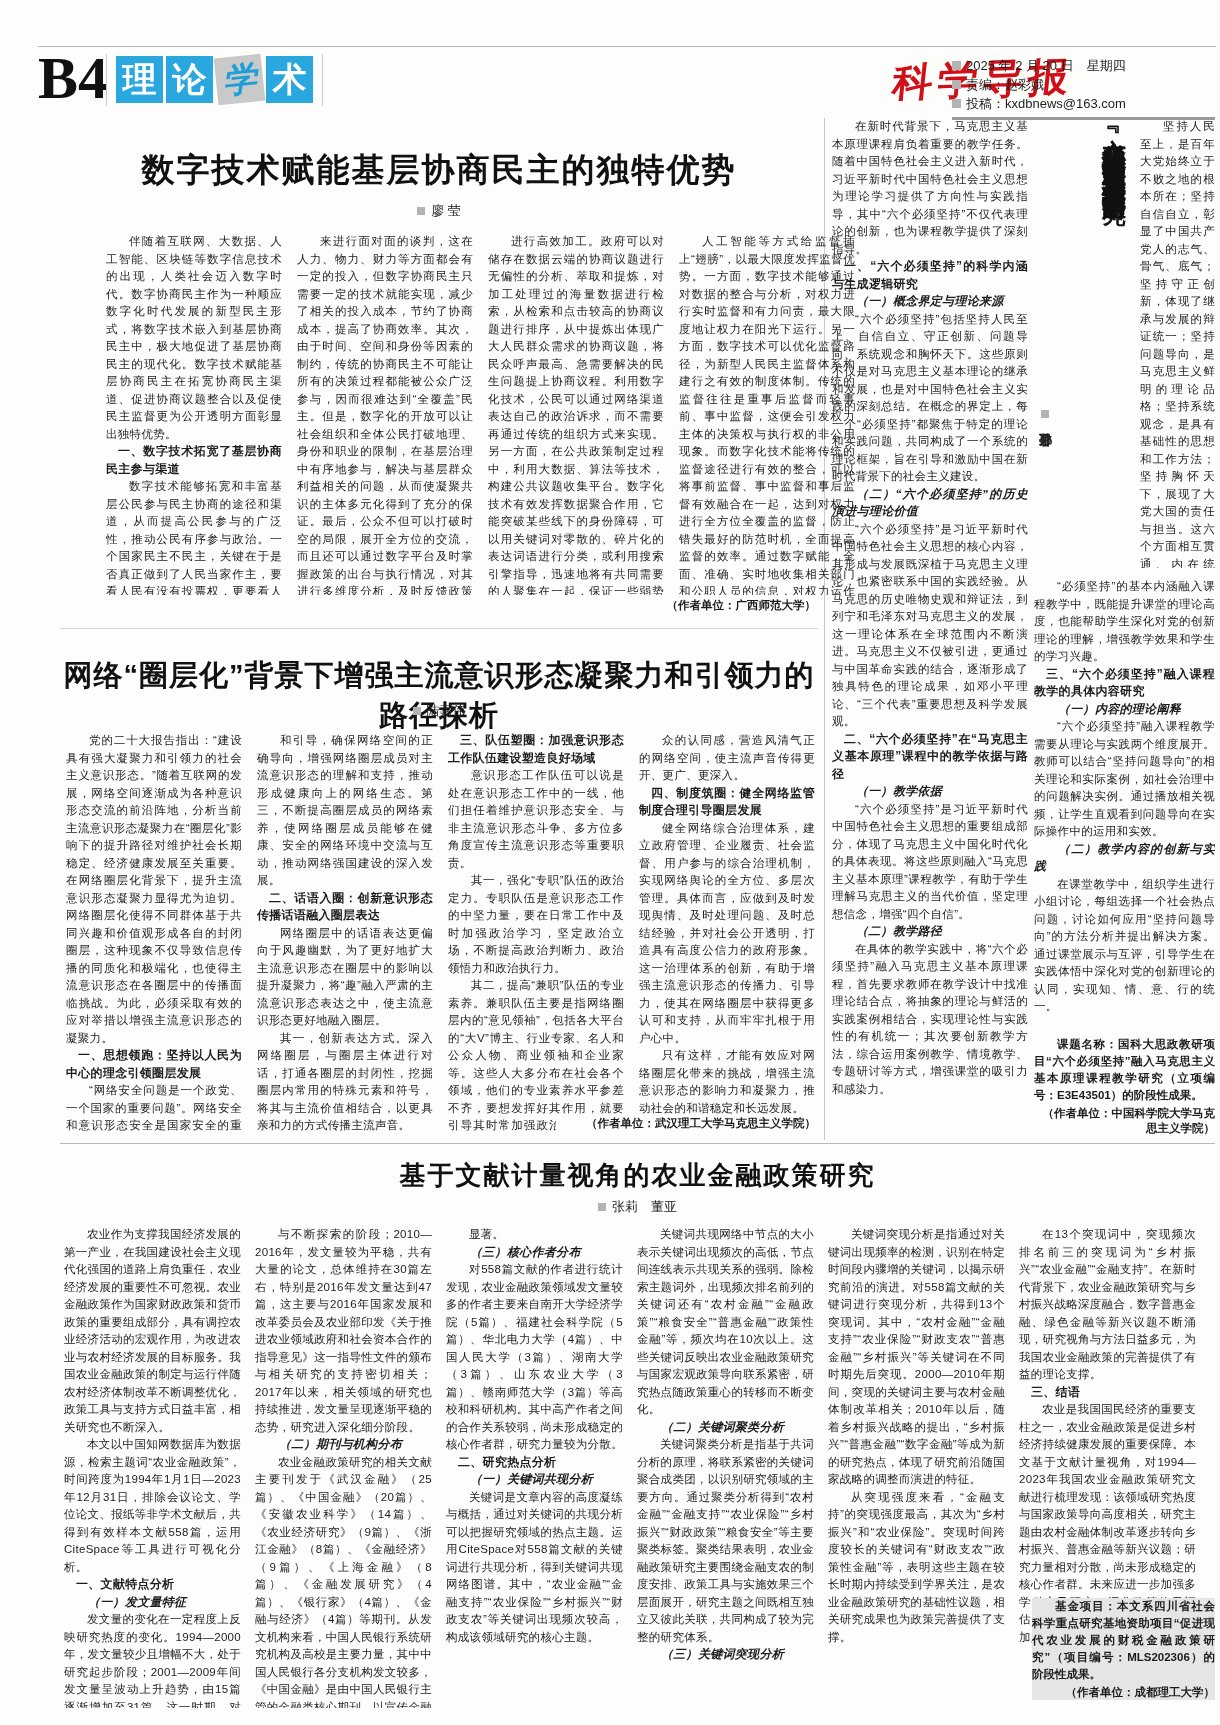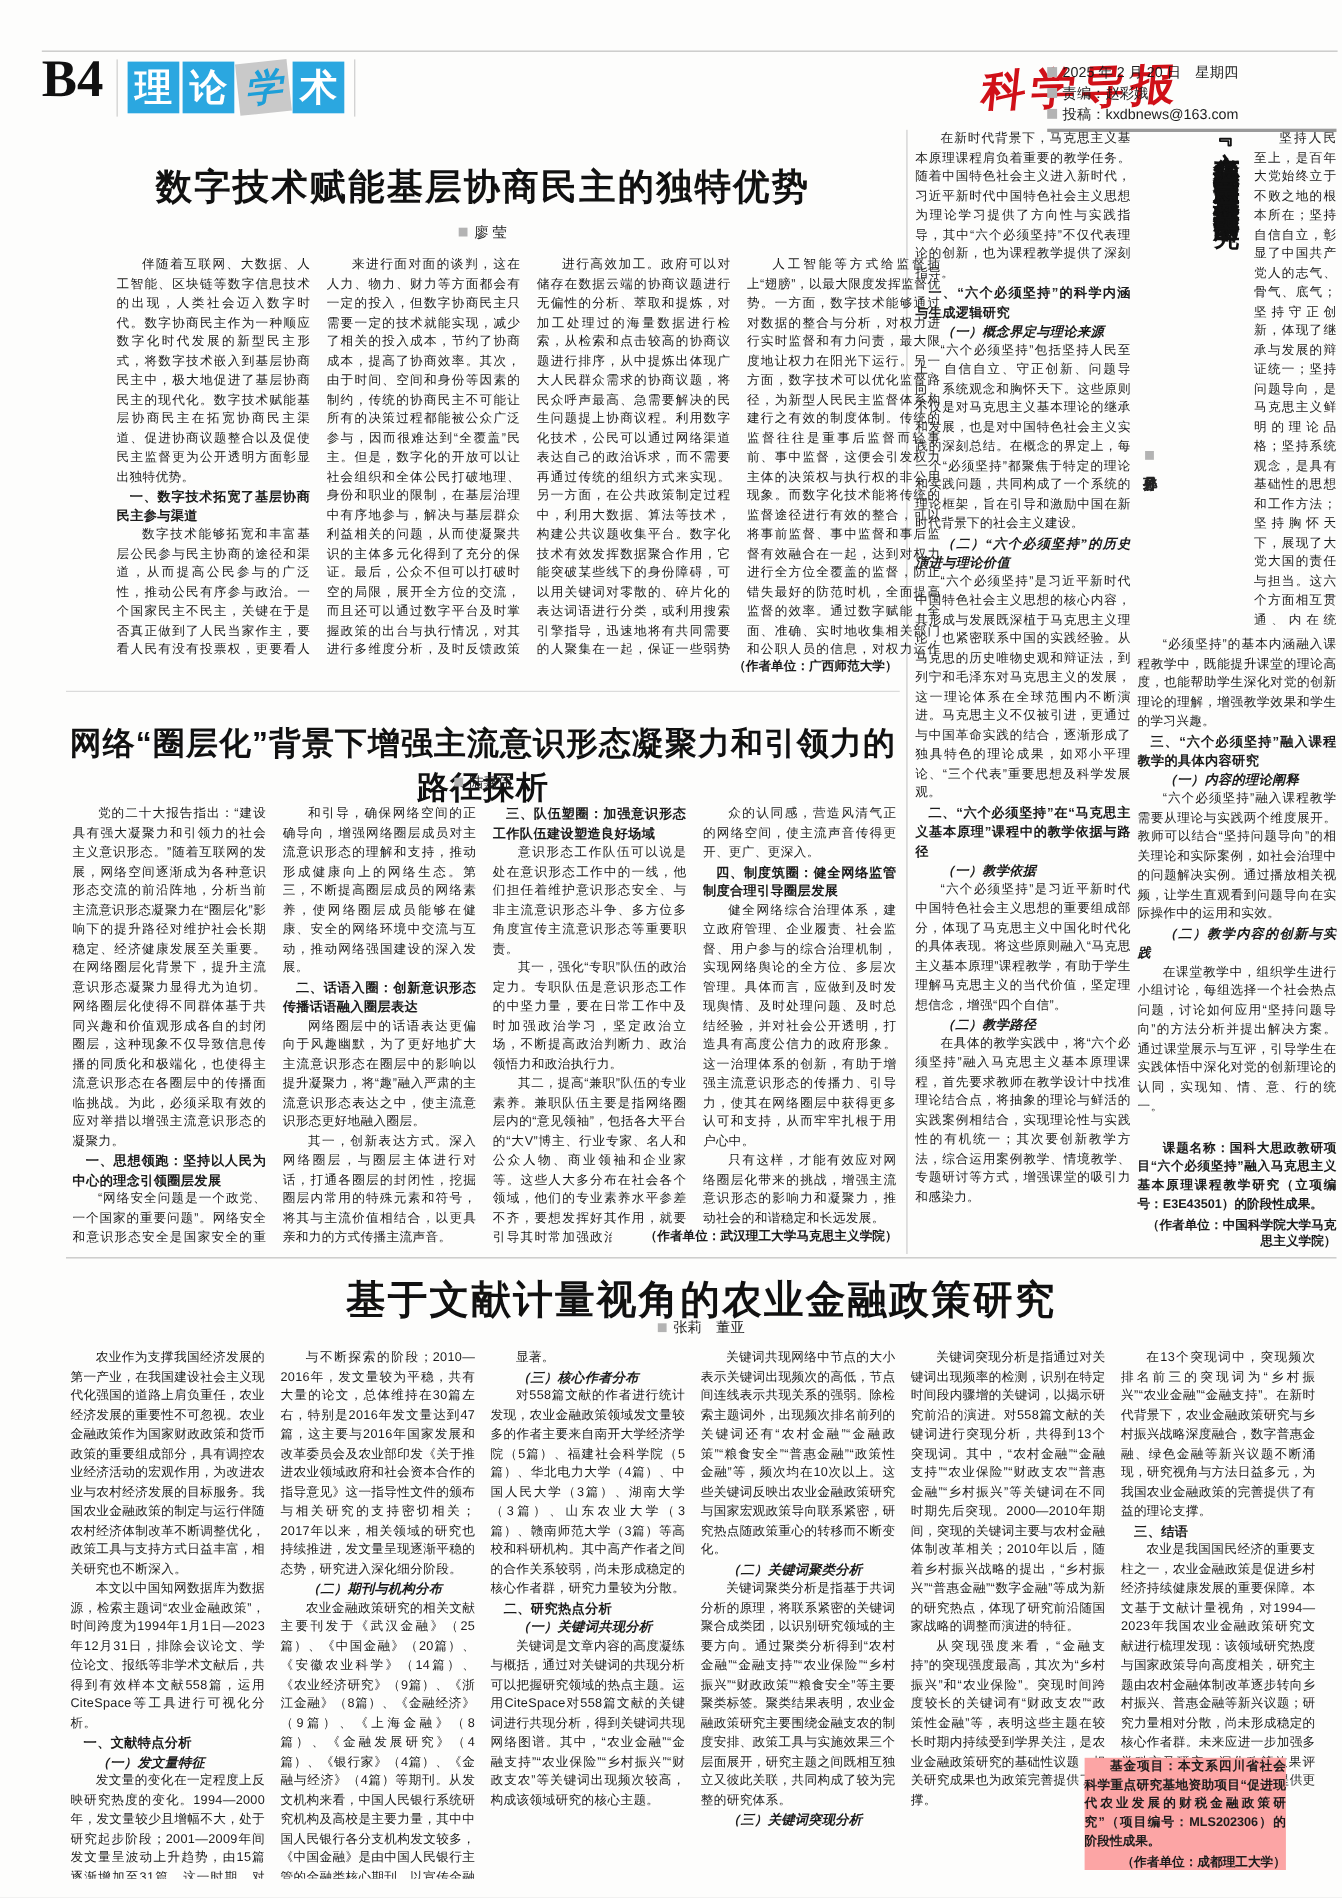--- a/index.html
+++ b/index.html
@@ -1,21 +1,21 @@
 <!DOCTYPE html>
 <html><head>
 <meta charset="utf-8">
 <style>
   html,body{margin:0;padding:0;background:#e8e8e8;}
   #page{position:relative;width:1220px;height:1725px;background:#fdfdfc;margin:0 auto;
         font-family:"Liberation Sans","DejaVu Sans",sans-serif;color:#1c1c1c;overflow:hidden;}
   .hline{position:absolute;background:#b9b9b9;height:1px;}
   .vline{position:absolute;background:#c9c9c9;width:1px;}
   
-  #pageno{position:absolute;left:38px;top:44px;font-family:"Liberation Serif",serif;font-weight:bold;font-size:48px;color:#111;}
+  #pageno{position:absolute;left:38px;top:44px;font-family:"Liberation Serif",serif;font-weight:bold;font-size:60px;color:#111;}
   #tiles{position:absolute;left:116px;top:56px;display:flex;gap:3px;}
   .tile{width:47px;height:47px;background:#2ba7e0;color:#fff;font-weight:bold;font-size:34px;
         display:flex;align-items:center;justify-content:center;}
   .tile.alt{background:#c9c9c9;color:#1e9fd8;font-family:"Liberation Serif",serif;font-style:italic;transform:rotate(-6deg);}
   #masthead{position:absolute;left:893px;top:52px;color:#d01018;font-family:"Liberation Serif",serif;
         font-weight:bold;font-size:40px;letter-spacing:5px;transform:skewX(-8deg) rotate(-2deg);}
   #hinfo{position:absolute;left:952px;top:56px;width:263px;font-size:13px;line-height:19px;border-bottom:3px solid #9a9a9a;padding-bottom:4px;}
   #hinfo .row{display:flex;align-items:center;gap:5px;white-space:nowrap;}
   .sq{display:inline-block;width:9px;height:9px;background:#b3b3b3;flex:0 0 auto;}
   
@@ -154,21 +154,21 @@
           <p class="b-p">众的认同感，营造风清气正的网络空间，使主流声音传得更开、更广、更深入。</p>
           <h4 class="b-h">四、制度筑圈：健全网络监管制度合理引导圈层发展</h4>
           <p class="b-p">健全网络综合治理体系，建立政府管理、企业履责、社会监督、用户参与的综合治理机制，实现网络舆论的全方位、多层次管理。具体而言，应做到及时发现舆情、及时处理问题、及时总结经验，并对社会公开透明，打造具有高度公信力的政府形象。这一治理体系的创新，有助于增强主流意识形态的传播力、引导力，使其在网络圈层中获得更多认可和支持，从而牢牢扎根于用户心中。</p>
           <p class="b-p">只有这样，才能有效应对网络圈层化带来的挑战，增强主流意识形态的影响力和凝聚力，推动社会的和谐稳定和长远发展。</p>
         </div>
     </div>
     <div class="attr" style="right:2px;top:482px;width:260px;">（作者单位：武汉理工大学马克思主义学院）</div>
   </div>
 
   <div style="position:absolute;left:60px;top:1150px;width:1155px;height:568px;">
-    <div class="atitle" style="top:8px;font-size:36px;">基于文献计量视角的农业金融政策研究</div>
+    <div class="atitle" style="top:8px;font-size:26px;">基于文献计量视角的农业金融政策研究</div>
     <div class="byline" style="top:48px;"><span class="sq"></span><span>张莉　董亚</span></div>
     <div class="cols" style="left:4px;top:76px;gap:14px;">
       <div class="col" style="width:177px;height:482px;">
           <p class="b-p">农业作为支撑我国经济发展的第一产业，在我国建设社会主义现代化强国的道路上肩负重任，农业经济发展的重要性不可忽视。农业金融政策作为国家财政政策和货币政策的重要组成部分，具有调控农业经济活动的宏观作用，为改进农业与农村经济发展的目标服务。我国农业金融政策的制定与运行伴随农村经济体制改革不断调整优化，政策工具与支持方式日益丰富，相关研究也不断深入。</p>
           <p class="b-p">本文以中国知网数据库为数据源，检索主题词“农业金融政策”，时间跨度为1994年1月1日—2023年12月31日，排除会议论文、学位论文、报纸等非学术文献后，共得到有效样本文献558篇，运用CiteSpace等工具进行可视化分析。</p>
           <h4 class="b-h">一、文献特点分析</h4>
           <h5 class="b-k">（一）发文量特征</h5>
           <p class="b-p">发文量的变化在一定程度上反映研究热度的变化。1994—2000年，发文量较少且增幅不大，处于研究起步阶段；2001—2009年间发文量呈波动上升趋势，由15篇逐渐增加至31篇，这一时期，对于农业金融政策的研究处于持续关注</p>
         </div>
       <div class="col" style="width:177px;height:482px;">
@@ -193,19 +193,19 @@
       <div class="col" style="width:177px;height:482px;">
           <p class="b-p">关键词突现分析是指通过对关键词出现频率的检测，识别在特定时间段内骤增的关键词，以揭示研究前沿的演进。对558篇文献的关键词进行突现分析，共得到13个突现词。其中，“农村金融”“金融支持”“农业保险”“财政支农”“普惠金融”“乡村振兴”等关键词在不同时期先后突现。2000—2010年期间，突现的关键词主要与农村金融体制改革相关；2010年以后，随着乡村振兴战略的提出，“乡村振兴”“普惠金融”“数字金融”等成为新的研究热点，体现了研究前沿随国家战略的调整而演进的特征。</p>
           <p class="b-p">从突现强度来看，“金融支持”的突现强度最高，其次为“乡村振兴”和“农业保险”。突现时间跨度较长的关键词有“财政支农”“政策性金融”等，表明这些主题在较长时期内持续受到学界关注，是农业金融政策研究的基础性议题，相关研究成果也为政策完善提供了支撑。</p>
         </div>
       <div class="col" style="width:177px;height:482px;">
           <p class="b-p">在13个突现词中，突现频次排名前三的突现词为“乡村振兴”“农业金融”“金融支持”。在新时代背景下，农业金融政策研究与乡村振兴战略深度融合，数字普惠金融、绿色金融等新兴议题不断涌现，研究视角与方法日益多元，为我国农业金融政策的完善提供了有益的理论支撑。</p>
           <h4 class="b-h">三、结语</h4>
           <p class="b-p">农业是我国国民经济的重要支柱之一，农业金融政策是促进乡村经济持续健康发展的重要保障。本文基于文献计量视角，对1994—2023年我国农业金融政策研究文献进行梳理发现：该领域研究热度与国家政策导向高度相关，研究主题由农村金融体制改革逐步转向乡村振兴、普惠金融等新兴议题；研究力量相对分散，尚未形成稳定的核心作者群。未来应进一步加强多学科交叉研究，深化政策效果评估，为农业金融政策的优化提供更加坚实的学理支撑。</p>
         </div>
     </div>
-    <div style="position:absolute;left:926px;top:448px;width:183px;background:#fca5a5;">
+    <div style="position:absolute;left:972px;top:448px;width:183px;background:#e5e5e5;">
       <div class="b-n" style="font-size:11.5px;line-height:17px;text-align:justify;">基金项目：本文系四川省社会科学重点研究基地资助项目“促进现代农业发展的财税金融政策研究”（项目编号：MLS202306）的阶段性成果。</div>
       <div style="font-weight:bold;font-size:11.5px;text-align:right;margin-top:2px;">（作者单位：成都理工大学）</div>
     </div>
   </div>
 
 </div>
 
 </body></html>

